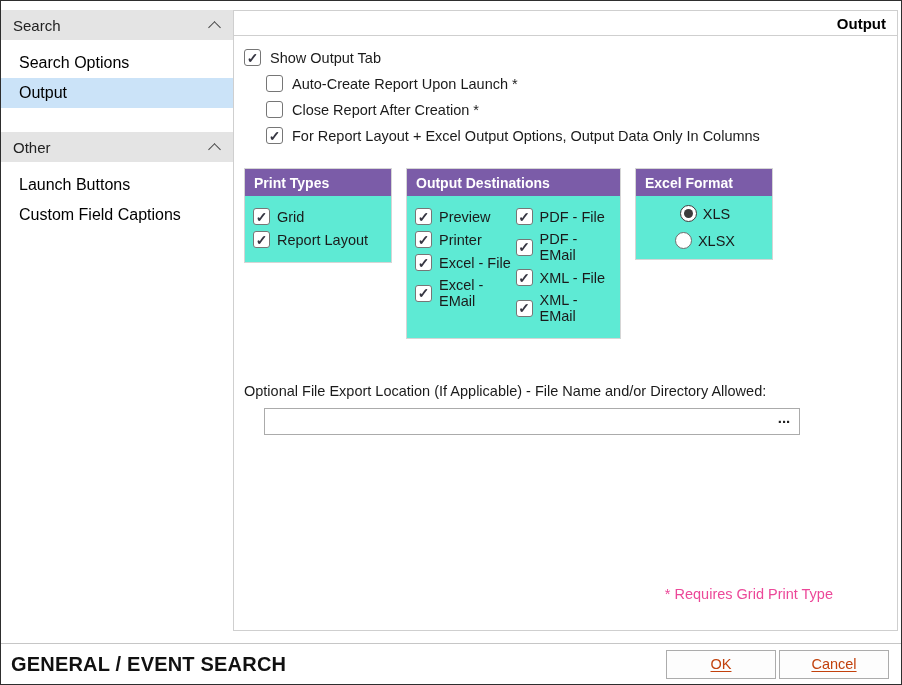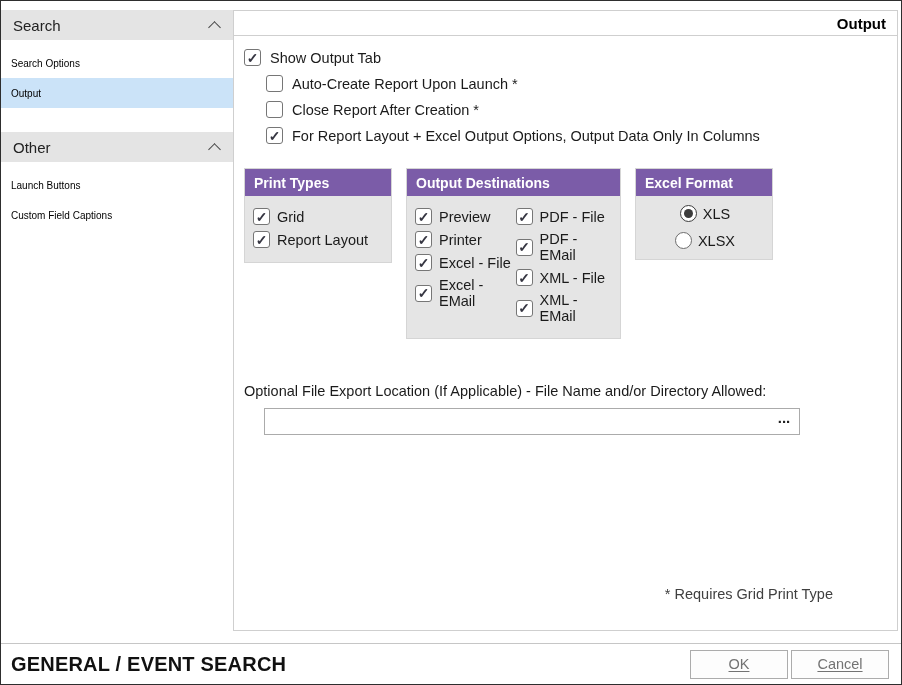--- a/index.html
+++ b/index.html
@@ -30,39 +30,39 @@
   .max-glyph { width:11px; height:11px; border:1.3px solid #111; display:inline-block; border-radius:1px; }
   .close-glyph { font-size:20px; line-height:1; font-weight:400; }
 
   
   .body-row { flex: 1; display: flex; min-height: 0; }
 
   .sidebar { width: 232px; flex: 0 0 auto; padding-top: 9px; }
   .section-header { height: 30px; background:#e4e4e4; display:flex; align-items:center; justify-content:space-between; padding:0 14px 0 12px; font-size:15px; color:#222; cursor:pointer; }
   .chevron-up { width:9px; height:9px; border-left:1.6px solid #454545; border-top:1.6px solid #454545; transform: rotate(45deg); margin-top:4px; }
   .side-items { padding-top: 8px; }
-  .side-item { height: 30px; display:flex; align-items:center; padding-left:10px; font-size:10px; color:#000; cursor:pointer; }
+  .side-item { height: 30px; display:flex; align-items:center; padding-left:18px; font-size:16px; color:#000; cursor:pointer; }
   .side-item[data-selected="true"] { background:#cbe3f8; }
   .section-gap { height: 24px; }
 
   .panel { flex: 1; margin: 9px 3px 12px 0; border: 1px solid #cfcfcf; display: flex; flex-direction: column; background:#fff; }
   .panel-header { height: 25px; border-bottom: 1px solid #cfcfcf; display:flex; align-items:center; justify-content:flex-end; padding-right: 11px; font-size: 15px; font-weight: bold; color:#000; }
   .panel-content { flex:1; display:flex; flex-direction:column; padding: 13px 12px 0 10px; min-height:0; }
 
   
   .cb { display:flex; align-items:center; gap:9px; margin-bottom: 9px; cursor:pointer; }
   .cb .box { width:17px; height:17px; flex:0 0 auto; border:1px solid #767676; border-radius:3px; background:#fff; display:flex; align-items:center; justify-content:center; }
   .cb .check { font-size:14px; line-height:1; color:#363642; font-weight:bold; visibility:hidden; }
   .cb[data-checked="true"] .check { visibility:visible; }
   .cb .lbl { font-size:14.5px; color:#1b1b1b; }
   .indent { margin-left: 22px; }
 
   
   .groups-row { display:flex; gap:14px; margin-top: 15px; align-items:flex-start; }
-  .groupbox { border:1px solid #d5d5d5; background:#e5e5e5; }
+  .groupbox { border:1px solid #d5d5d5; background:#5eead4; }
   .groupbox .ghead { background:#7b5ca8; color:#fff; font-weight:bold; font-size:14px; height:27px; display:flex; align-items:center; padding-left:9px; }
   .groupbox .gbody { padding: 7px 8px 8px 8px; }
   .groupbox .cb { margin: 5px 0 6px 0; gap:7px; }
   .gb-print { width: 148px; }
   .gb-dest { width: 215px; }
   .gb-dest .gbody { display:flex; padding: 7px 4px 8px 8px; }
   .gb-dest .col { width: 50%; }
   .gb-excel { width: 138px; }
   .gb-excel .gbody { display:flex; align-items:center; gap:10px; padding: 9px 6px 10px 8px; flex-direction: column; }
 
@@ -74,27 +74,27 @@
   .radio[data-checked="true"] .dot { visibility:visible; }
   .radio .rlbl { font-size:14.5px; }
 
   
   .export-label { margin-top: 44px; font-size: 14.5px; color:#1b1b1b; }
   .export-row { margin-top: 9px; margin-left: 20px; width: 536px; height: 27px; border: 1px solid #ababab; background:#fff; display:flex; align-items:stretch; }
   .export-input { flex:1; border:none; outline:none; padding: 0 6px; font-family:inherit; font-size:14px; background:transparent; }
   .browse-btn { width: 30px; border:none; background:transparent; cursor:pointer; font-weight:bold; font-size:15px; line-height:0.4; padding-bottom:8px; color:#222; }
   .export-note { margin-top: 10px; margin-left: 102px; font-style: italic; font-size: 14.5px; color:#222; }
 
-  .footnote { margin-top:auto; align-self:flex-end; margin-right: 52px; margin-bottom: 28px; font-size: 14.5px; color:#404040; }
+  .footnote { margin-top:auto; align-self:flex-end; margin-right: 52px; margin-bottom: 28px; font-size: 14.5px; color:#ec4899; }
 
   
   .footer { flex: 0 0 auto; height: 41px; border-top: 1px solid #c6c6c6; display:flex; align-items:center; justify-content:space-between; padding: 0 12px 0 10px; background:#fff; }
   .status { font-size: 20px; font-weight: bold; color:#111; letter-spacing: 0.2px; }
   .footer-buttons { display:flex; gap:3px; }
-  .btn { width: 98px; height: 29px; background:#fdfdfd; border:1px solid #acacac; font-family:inherit; font-size:14.5px; color:#737373; cursor:pointer; text-decoration: underline; text-underline-offset: 2px; }
+  .btn { width: 110px; height: 29px; background:#fdfdfd; border:1px solid #acacac; font-family:inherit; font-size:14.5px; color:#c2410c; cursor:pointer; text-decoration: underline; text-underline-offset: 2px; }
 </style>
 </head>
 <body>
 
 <div class="window">
 
 
   <div class="body-row">
 
     <aside class="sidebar">

